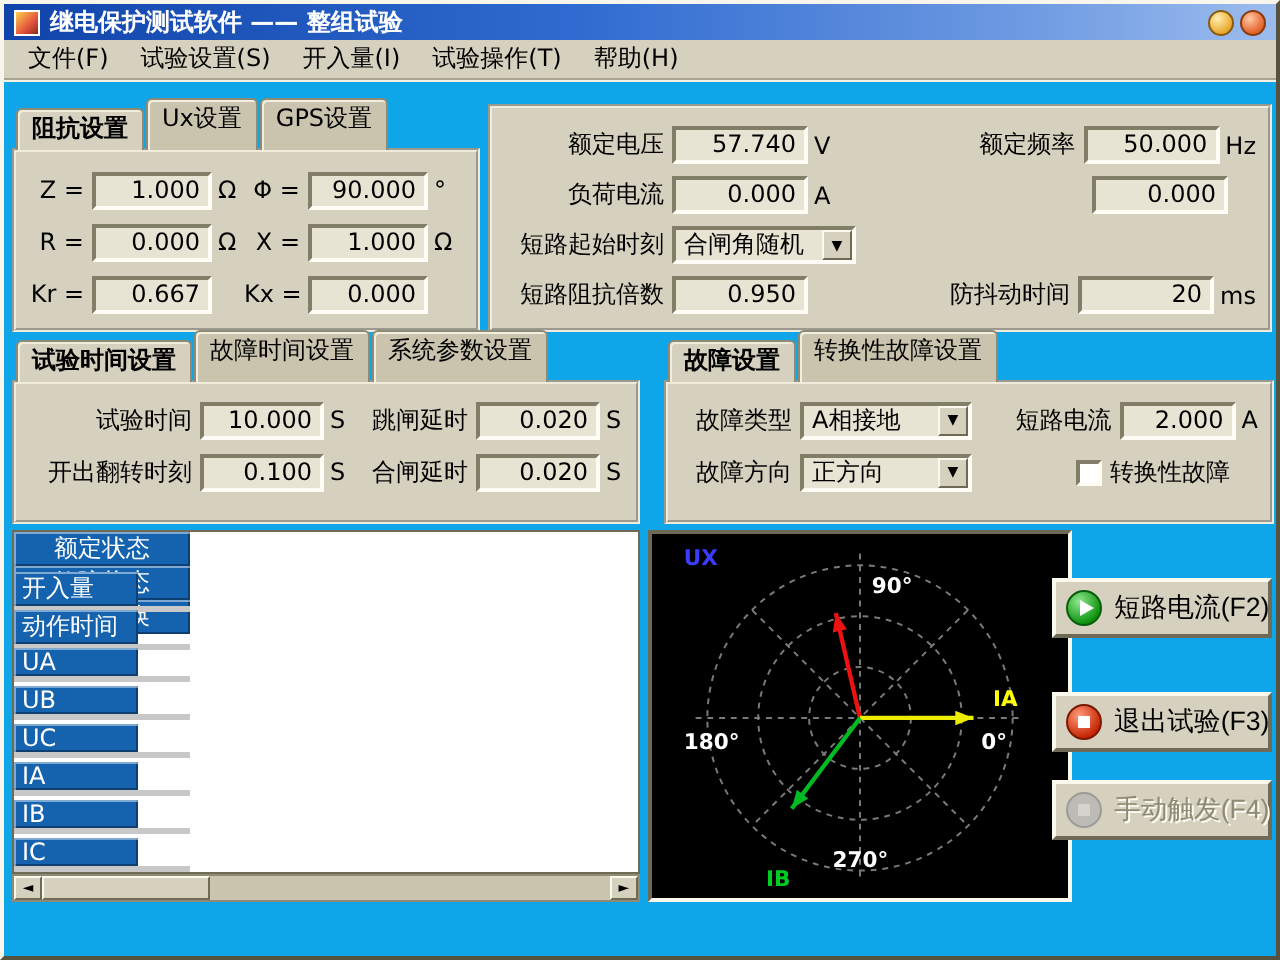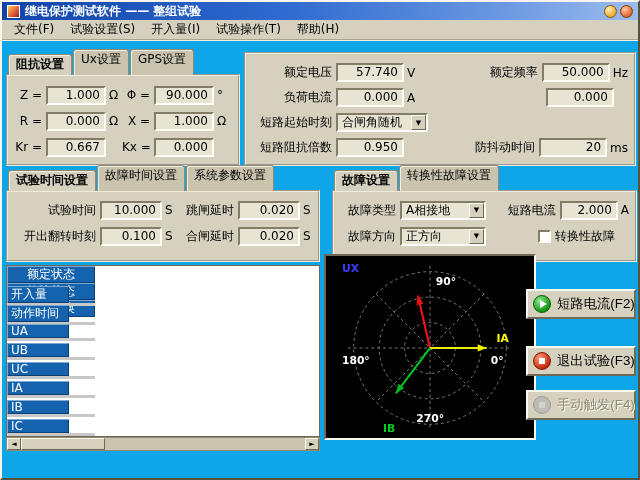--- a/index.html
+++ b/index.html
@@ -77,21 +77,21 @@
   .hscroll { position: absolute; left: 4px; top: 435px; width: 314px; height: 14px;
              background: #cbc5b0; border: 1px solid #8f8a73; display: flex; }
   .sb-btn { width: 14px; height: 100%; background: #d6d1bf; font-size: 7px; cursor: pointer;
             border: 1px solid; border-color: #fbf8ee #6f6a55 #6f6a55 #fbf8ee;
             display: flex; align-items: center; justify-content: center; }
   .sb-btn.right { margin-left: auto; }
   .sb-thumb { width: 84px; height: 100%; background: #d6d1bf; cursor: pointer;
               border: 1px solid; border-color: #fbf8ee #6f6a55 #6f6a55 #fbf8ee; }
 
   
-  .phasor { position: absolute; left: 322px; top: 252px; width: 212px; height: 186px; background: #000;
+  .phasor { position: absolute; left: 322px; top: 263px; width: 212px; height: 186px; background: #000;
             border: 2px solid; border-color: #6f6a55 #fbf8ee #fbf8ee #6f6a55; }
   .phasor svg { width: 100%; height: 100%; display: block; }
 
   
   .action-btn { position: absolute; left: 524px; width: 110px; height: 30px; background: #d6d1bf;
                 border: 2px solid; border-color: #fbf8ee #6f6a55 #6f6a55 #fbf8ee;
                 display: flex; align-items: center; gap: 6px; padding: 0 5px; cursor: pointer; white-space: nowrap; }
   .action-btn.b1 { top: 287px; } .action-btn.b2 { top: 344px; } .action-btn.b3 { top: 388px; }
   .btn-icon { width: 18px; height: 18px; border-radius: 50%; position: relative; flex: none; }
   .icon-start { background: radial-gradient(circle at 35% 30%, #8fe88f, #0a8f0a 75%); border: 1px solid #065f06; }

